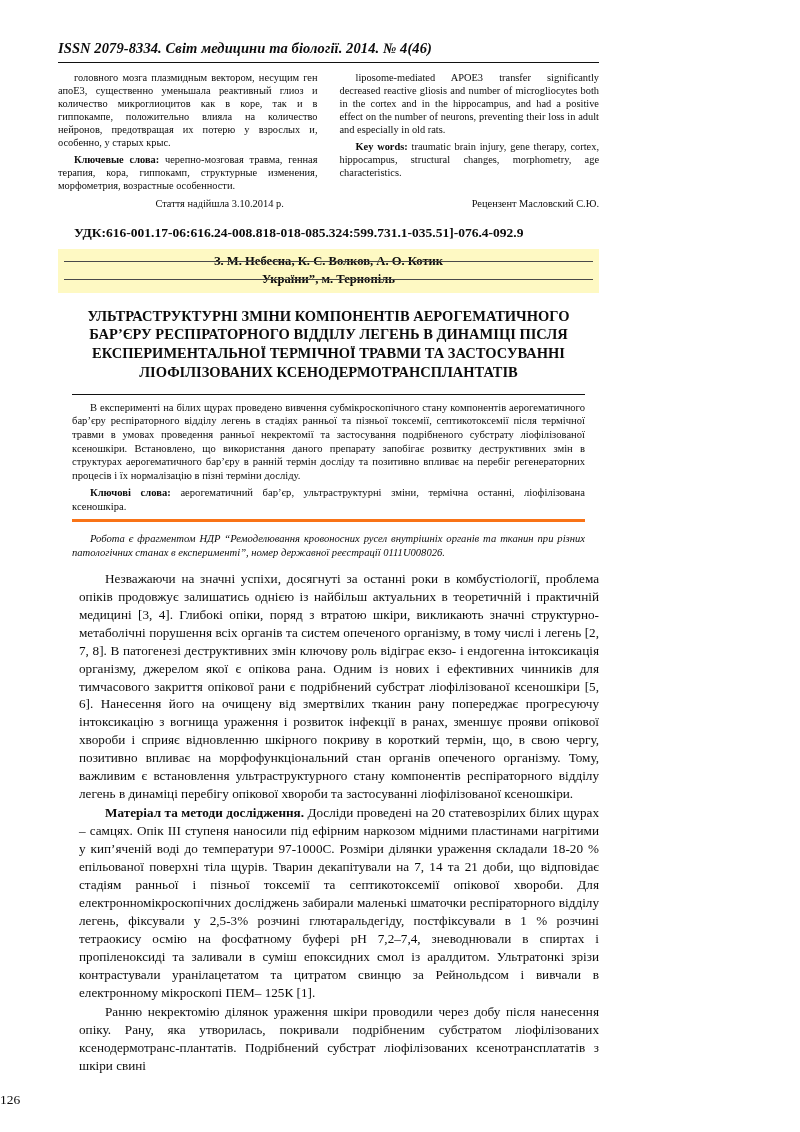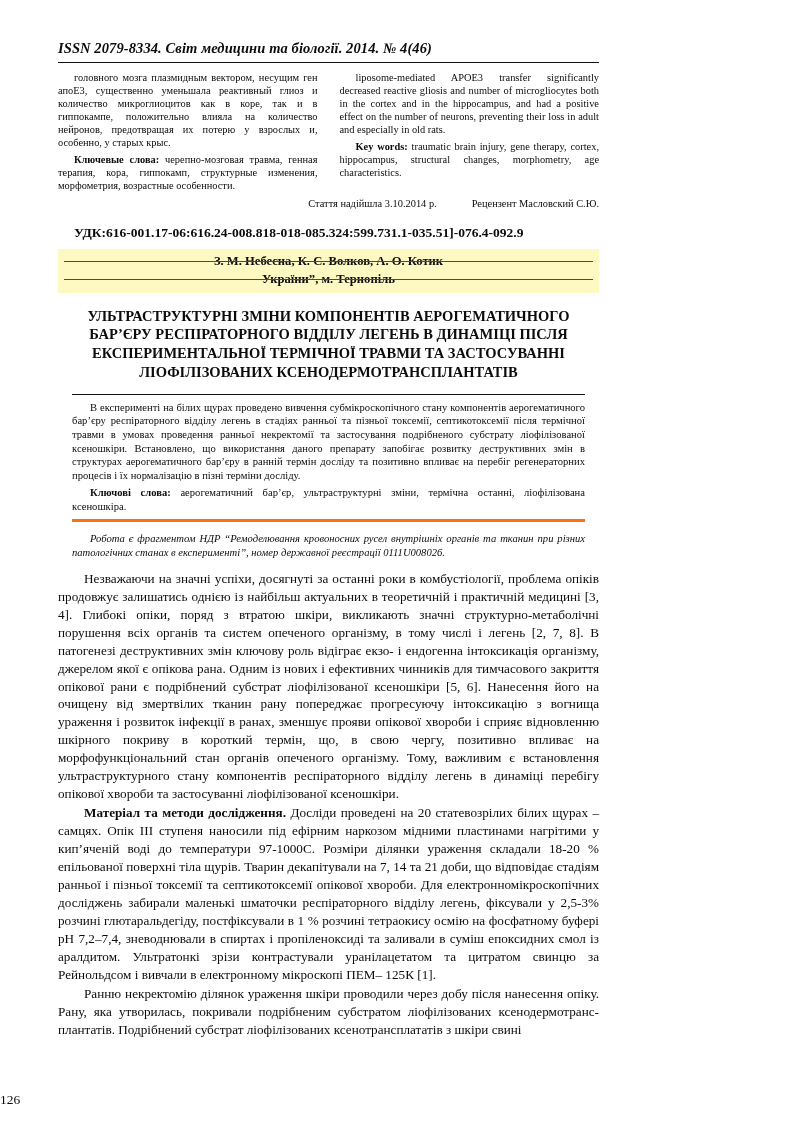--- a/index.html
+++ b/index.html
@@ -52,21 +52,21 @@
   .kw-label {
     font-weight: bold;
   }
   .line-row {
     display: flex;
     justify-content: space-between;
     font-size: 10.4px;
     margin-top: 2px;
   }
   .line-row .spacer { flex: 0 0 18%; }
-  .line-row .mid { flex: 1 1 auto; text-align: right; }
+  .line-row .mid { flex: 1 1 auto; text-align: left; }
   .line-row .right { flex: 0 0 30%; text-align: right; }
   
   .udc {
     font-weight: bold;
     font-size: 13.5px;
     margin: 16px 0 8px 16px;
   }
   
   .authors-banner {
     background: #fef9c3;
@@ -119,20 +119,21 @@
     line-height: 1.3;
     text-align: justify;
     margin: 10px 14px 10px 14px;
     text-indent: 18px;
   }
   
   .body-text {
     font-size: 13.2px;
     line-height: 1.36;
     text-align: justify;
+    margin-left: 21px;
   }
   .body-text p {
     margin: 0 0 1px 0;
     text-indent: 26px;
   }
   .body-text b { font-weight: bold; }
   
   .page-number {
     position: absolute;
     bottom: 24px;

